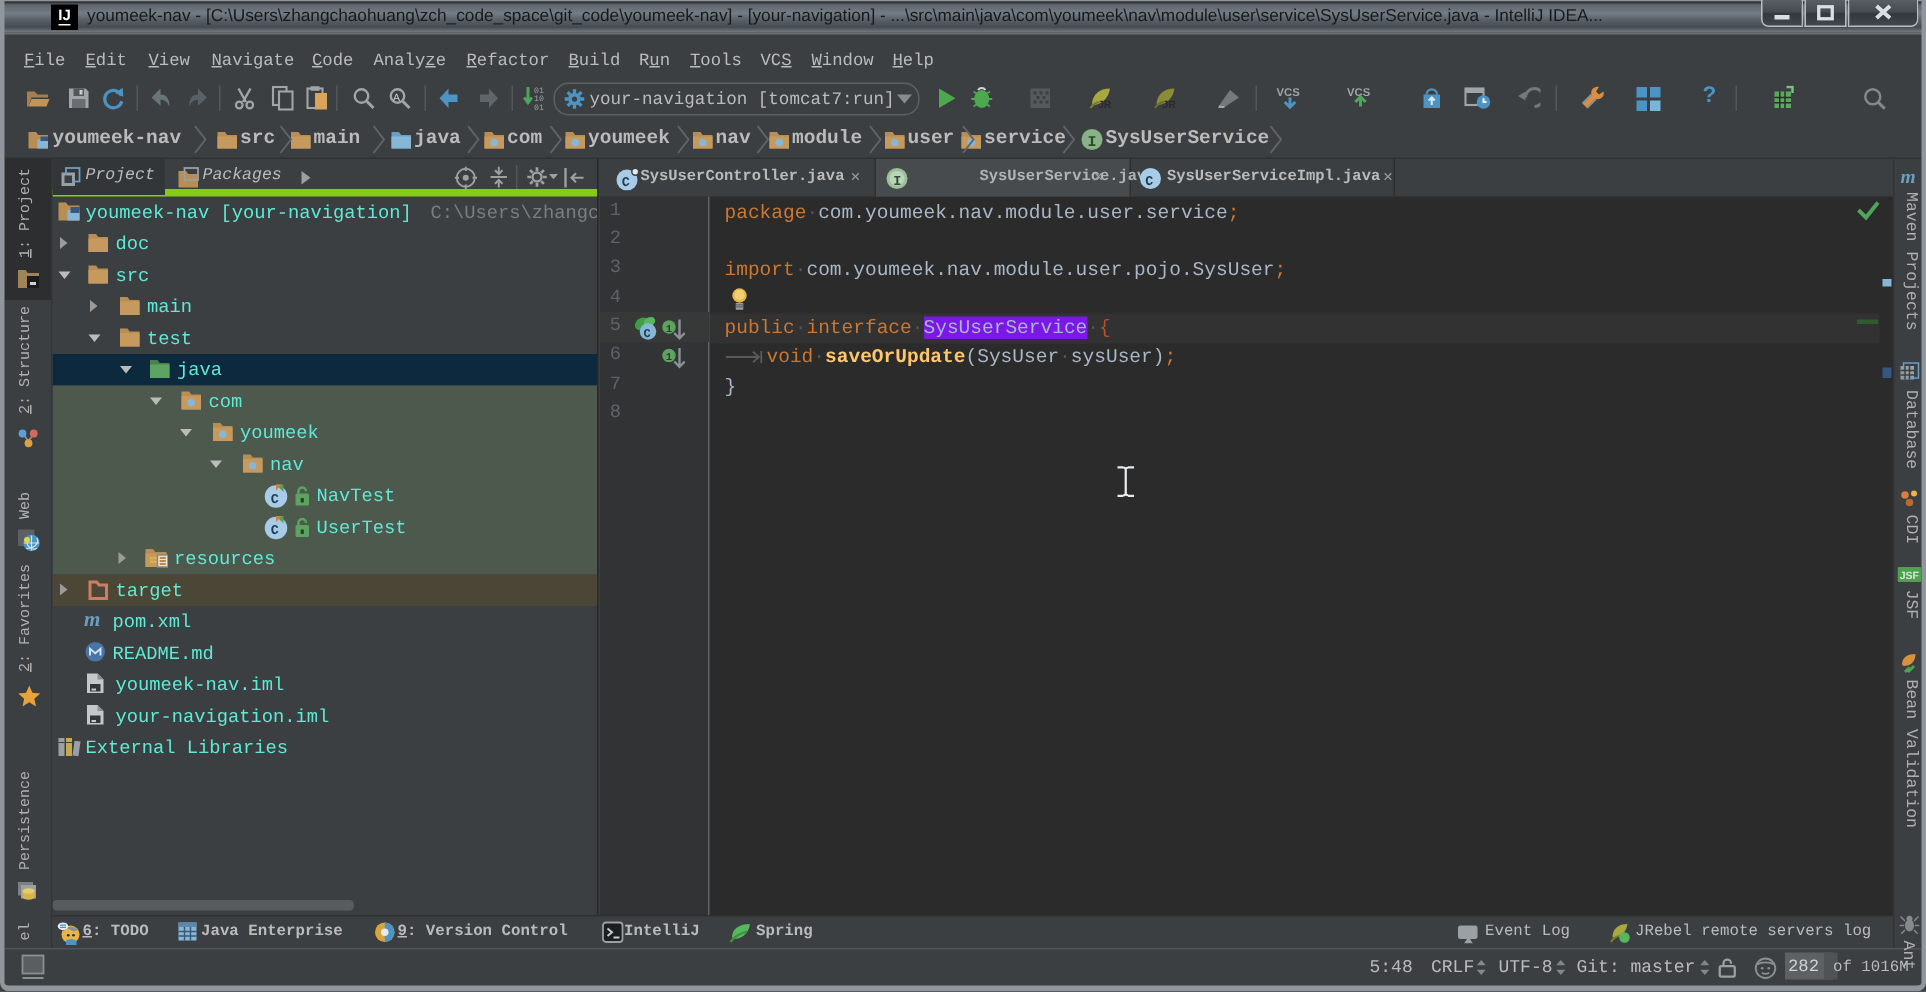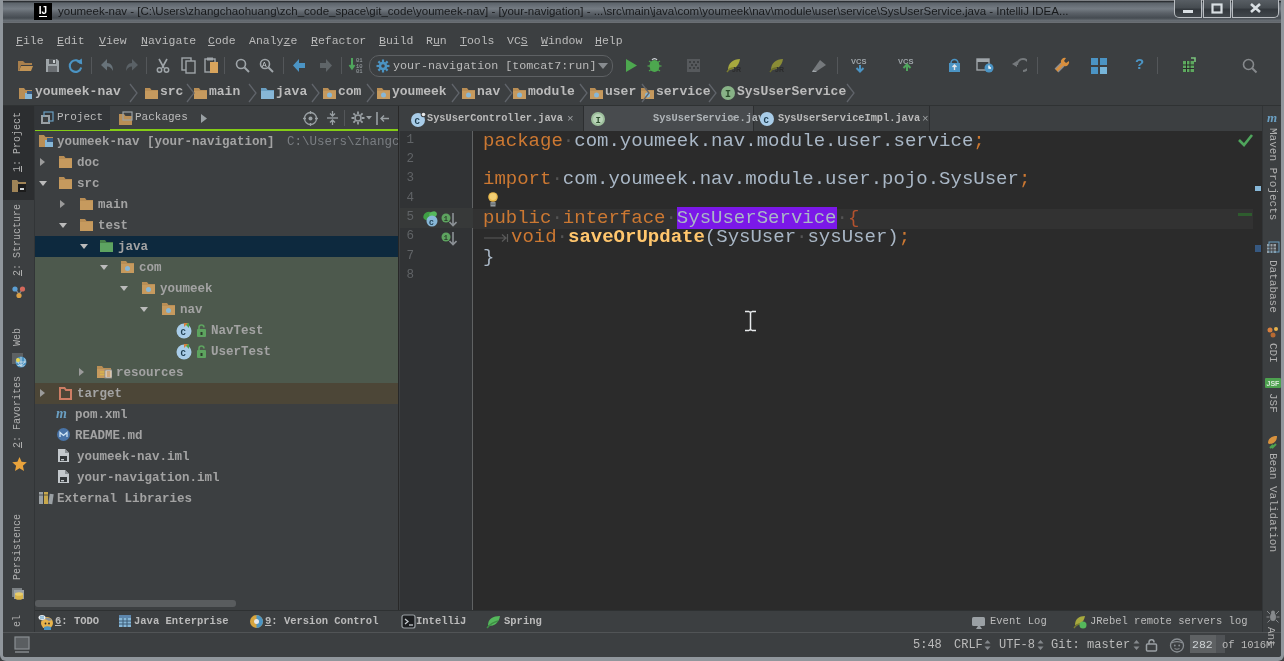--- a/index.html
+++ b/index.html
@@ -34,37 +34,37 @@
 .chev{position:absolute;top:3px;}
 
 #leftstripe{left:3px;top:106px;width:32px;height:526px;background:#3c3f41;border-right:1px solid #323537;}
 #lsactive{position:absolute;left:0px;top:0px;width:31px;height:94px;background:#2c2e30;}
 .vlabL{position:absolute;transform:rotate(-90deg);transform-origin:0 0;font-size:10px;color:#b0b0b0;white-space:pre;}
 .vlabR{position:absolute;transform:rotate(90deg);transform-origin:0 0;font-size:11px;color:#b0b0b0;white-space:pre;}
 #rstripe{left:1262px;top:106px;width:19px;height:526px;background:#3c3f41;border-left:1px solid #323537;}
 .sicon{position:absolute;}
 
 #projpanel{left:35px;top:106px;width:364px;height:504px;background:#3c3f41;border-right:1px solid #282828;overflow:hidden;}
-#panelhead{position:absolute;left:0;top:0;width:364px;height:25px;background:#3c3f41;border-bottom:2px solid #84cc16;}
+#panelhead{position:absolute;left:0;top:0;width:364px;height:25px;background:#3c3f41;border-bottom:5px solid #84cc16;font-style:italic;}
 .phlbl{position:absolute;top:5px;font-size:11px;color:#bbbbbb;}
 .trow{position:absolute;left:0;width:364px;height:21px;}
-.tlbl{position:absolute;top:4px;font-size:12.5px;font-weight:bold;color:#a3a3a3;white-space:pre;}
+.tlbl{position:absolute;top:4px;font-size:12.5px;font-weight:normal;color:#5eead4;white-space:pre;}
 .ticn{position:absolute;top:2px;}
 .arR{position:absolute;top:6px;width:0;height:0;border-left:5px solid #9b9b9b;border-top:4px solid transparent;border-bottom:4px solid transparent;}
 .arD{position:absolute;top:8px;width:0;height:0;border-top:5px solid #bbbbbb;border-left:4px solid transparent;border-right:4px solid transparent;}
 
 #editor{left:400px;top:106px;width:862px;height:504px;background:#2b2b2b;}
 #tabsbar{position:absolute;left:0;top:0;width:862px;height:25px;background:#3c3f41;}
 .etab{position:absolute;top:0;height:25px;border-right:1px solid #2c2e30;}
 .etlbl{position:absolute;top:6px;font-weight:bold;font-size:10.3px;color:#bbbbbb;white-space:pre;}
 .etx{position:absolute;top:7px;font-size:11px;color:#9da0a2;}
 #gutter{position:absolute;left:0;top:25px;width:73px;height:479px;background:#313335;border-right:1px solid #606263;}
 .lnum{position:absolute;left:0;width:14px;text-align:right;font-size:12.5px;color:#606366;}
 #caretline{position:absolute;left:0;top:103px;width:853px;height:20px;background:#323232;}
-.cline{position:absolute;left:83px;font-size:19px;line-height:19px;white-space:pre;color:#a9b7c6;text-align:right;}
+.cline{position:absolute;left:83px;font-size:13px;line-height:19px;white-space:pre;color:#a9b7c6;text-align:right;}
 .kw{color:#cc7832;}
 .mdecl{color:#ffc66d;font-weight:bold;}
 .ws{color:#545454;}
 .hl{background:#7b18e8;}
 
 #btoolbar{left:35px;top:610px;width:1227px;height:22px;background:#3c3f41;border-top:1px solid #2e3132;}
 .bitem{position:absolute;top:4px;font-weight:bold;font-size:10.5px;color:#bbbbbb;white-space:pre;}
 .bicon{position:absolute;top:3px;}
 #statusbar{left:3px;top:632px;width:1278px;height:23px;background:#3c3f41;border-top:1px solid #515456;}
 .sbitem{position:absolute;top:5px;font-size:12px;color:#bbbbbb;white-space:pre;}

